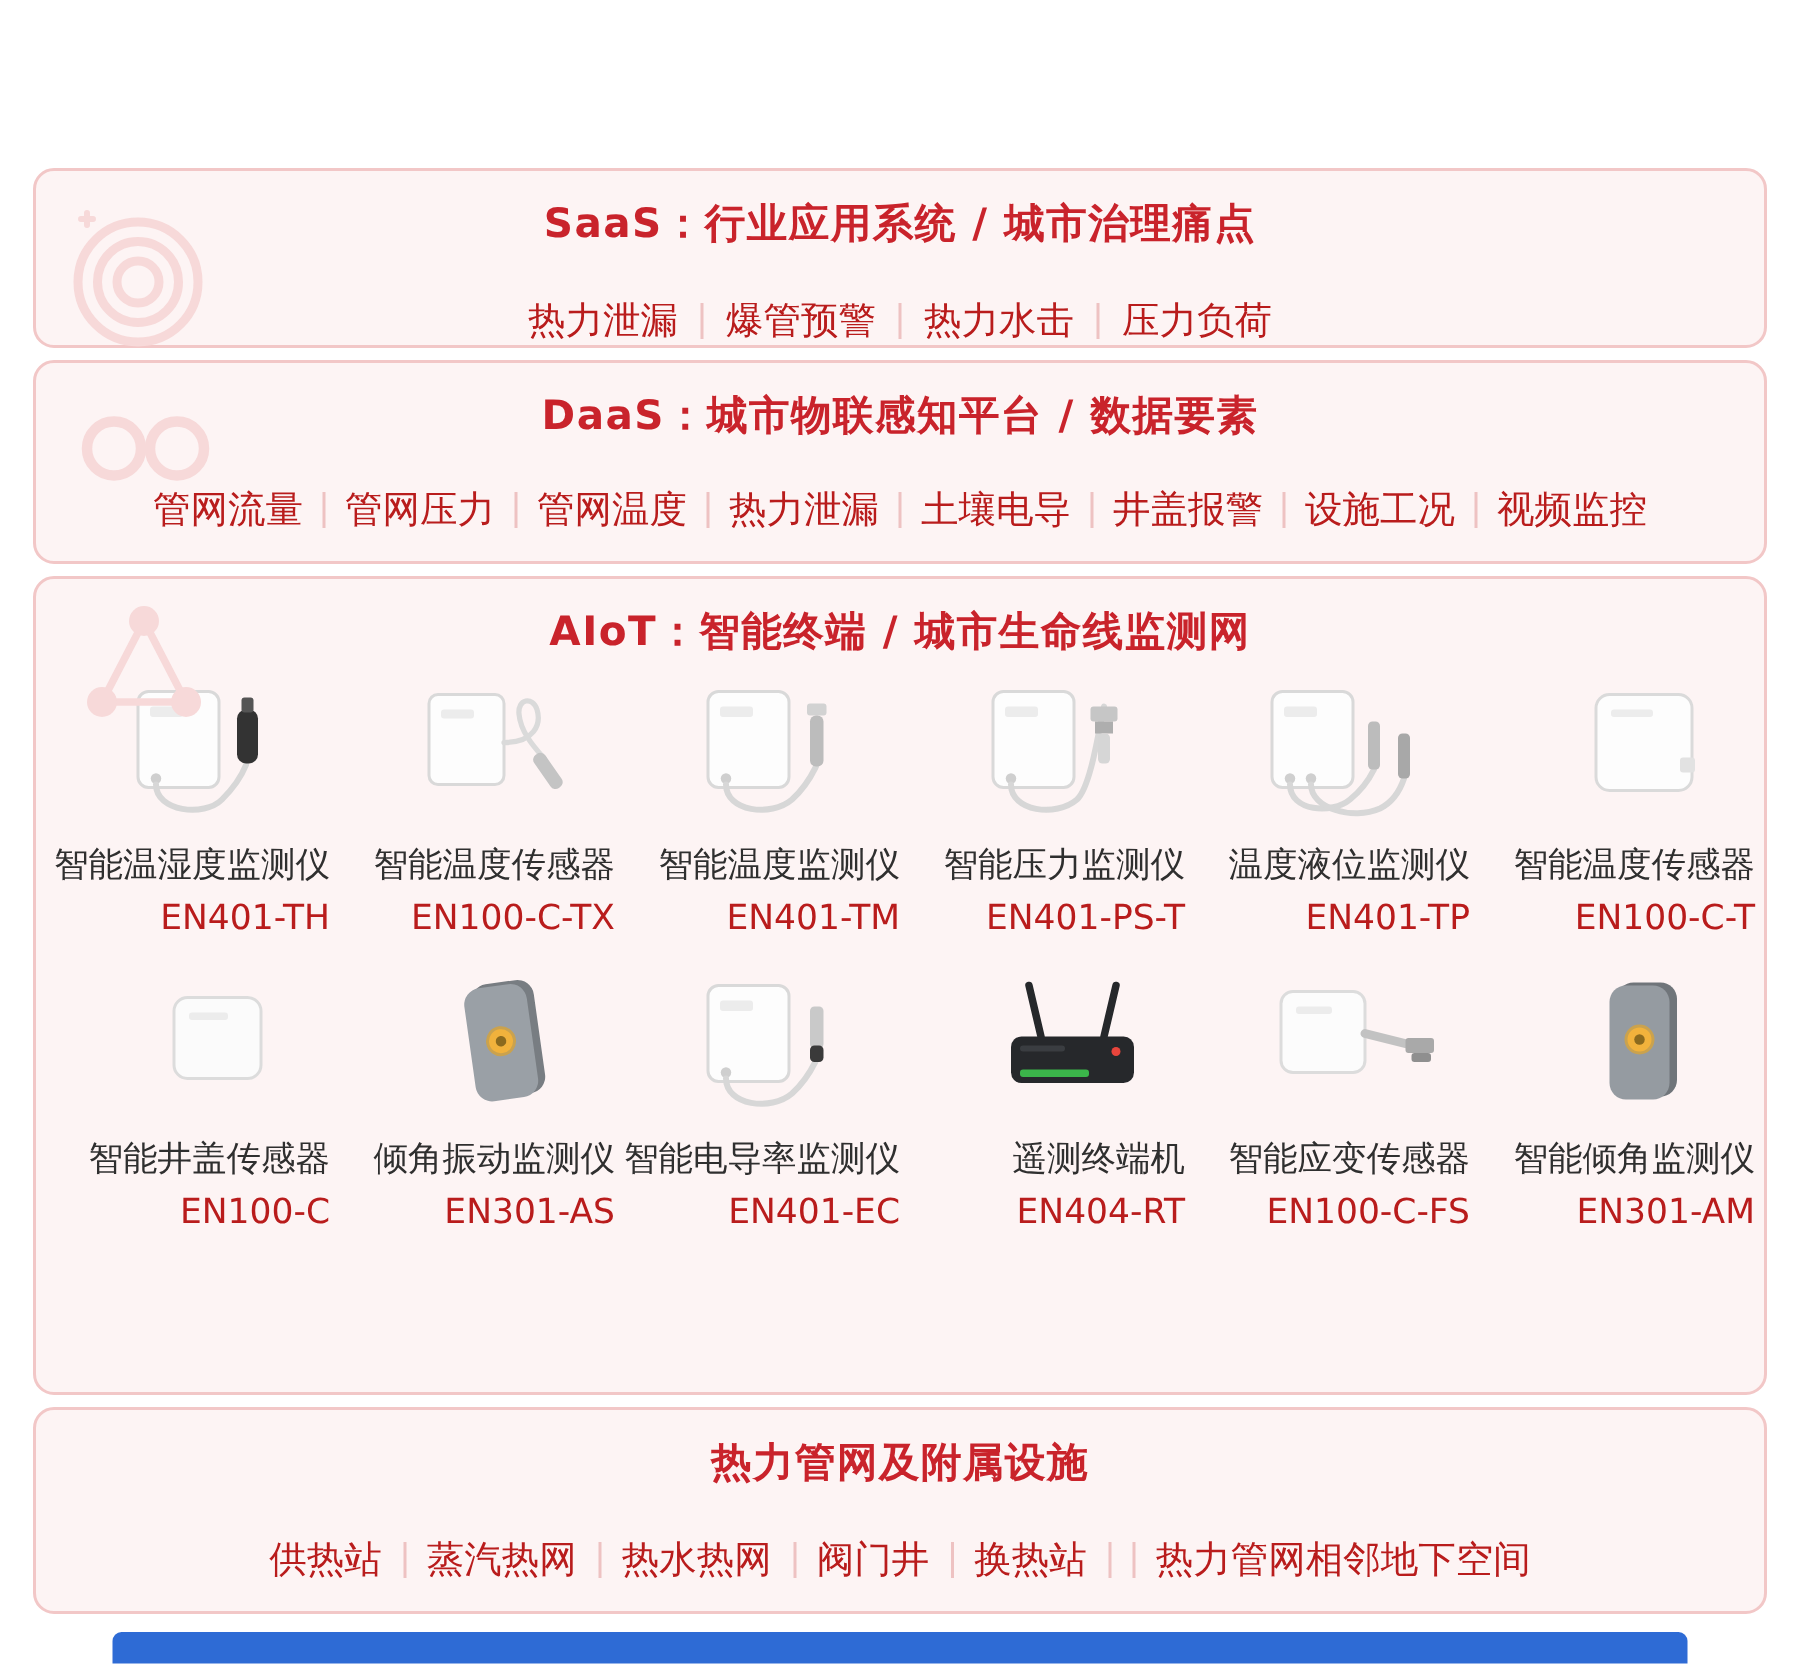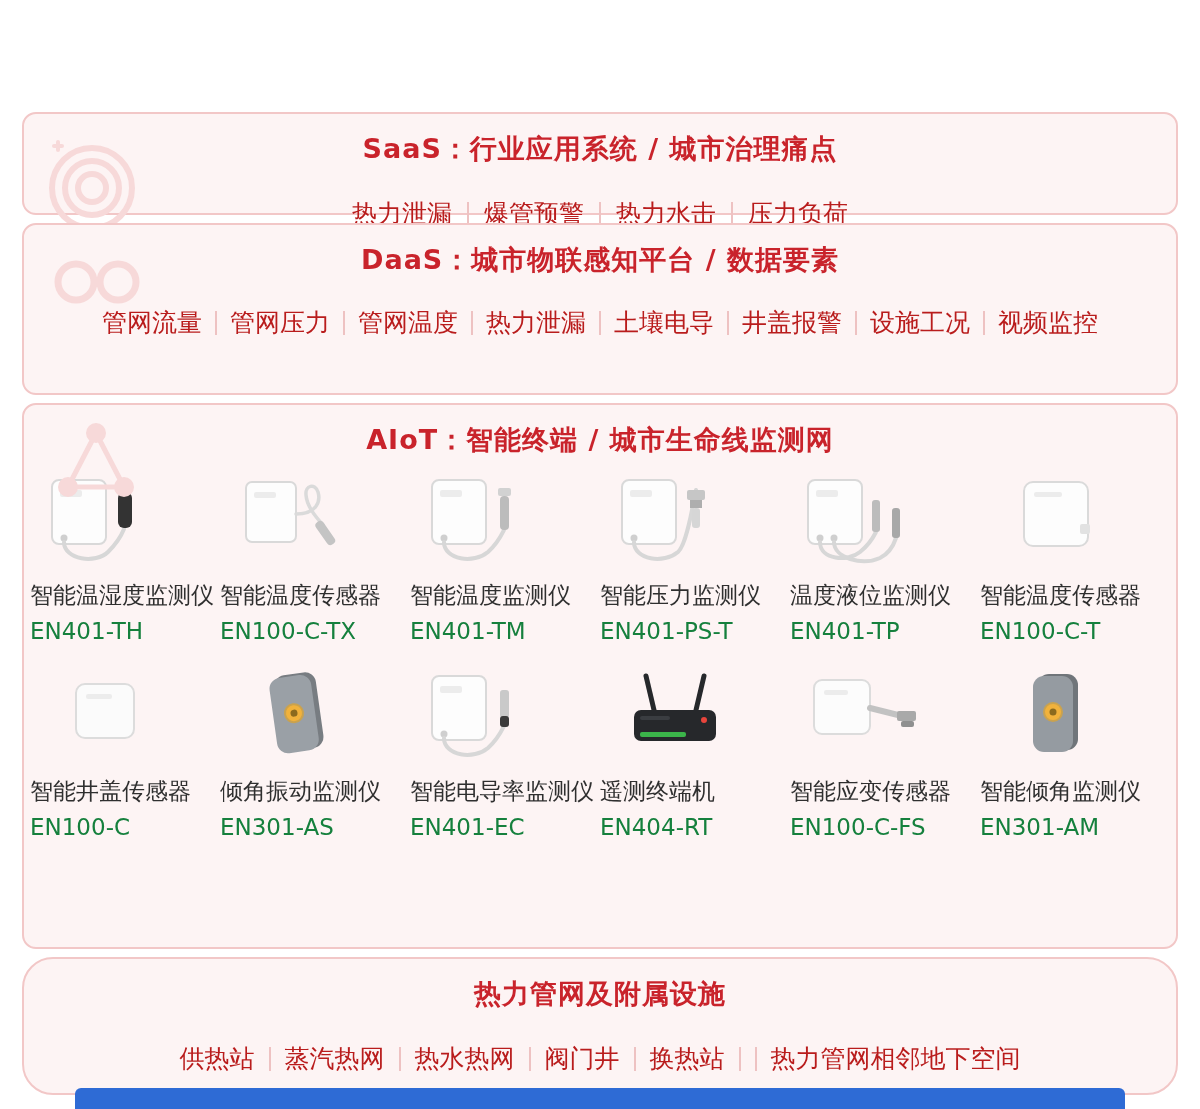--- a/index.html
+++ b/index.html
@@ -13,24 +13,24 @@
   .page { padding-top:112px; }
 
   .panel {
     position:relative;
     margin:0 22px 8px 22px;
     border:2px solid #f2c7c7;
     background:#fdf4f4;
     border-radius:14px;
     box-sizing:border-box;
   }
-  .panel-saas  { height:103px; }
-  .panel-daas  { height:172px; }
+  .panel-saas  { height:120px; }
+  .panel-daas  { height:136px; }
   .panel-aiot  { height:546px; }
-  .panel-infra { height:138px;border-radius:31px; }
+  .panel-infra { height:138px; }
 
   .panel-title {
     margin:0;
     padding-top:17px;
     text-align:center;
     font-size:27px;
     font-weight:700;
     color:#c9232b;
     letter-spacing:1px;
   }
@@ -63,39 +63,39 @@
   .product-grid {
     display:flex;
     margin-top:14px;
     padding:0 6px;
   }
   .product-grid.row2 { margin-top:24px; }
   .product {
     flex:1;
     display:flex;
     flex-direction:column;
-    align-items:flex-start;
+    align-items:flex-end;
     min-width:0;
   }
   .device {
     height:100px;
     display:flex;
     align-items:center;
     justify-content:center;
   }
   .p-name {
     margin-top:8px;
     font-size:23px;
     color:#2f2f2f;
     white-space:nowrap;
   }
   .p-model {
     margin-top:7px;
     font-size:23px;
-    color:#15803d;
+    color:#b91c1c;
     white-space:nowrap;
   }
 
   .footer-bar {
     position:absolute;
     left:75px;
     right:75px;
     bottom:0;
     height:21px;
     background:#2e6bd5;

